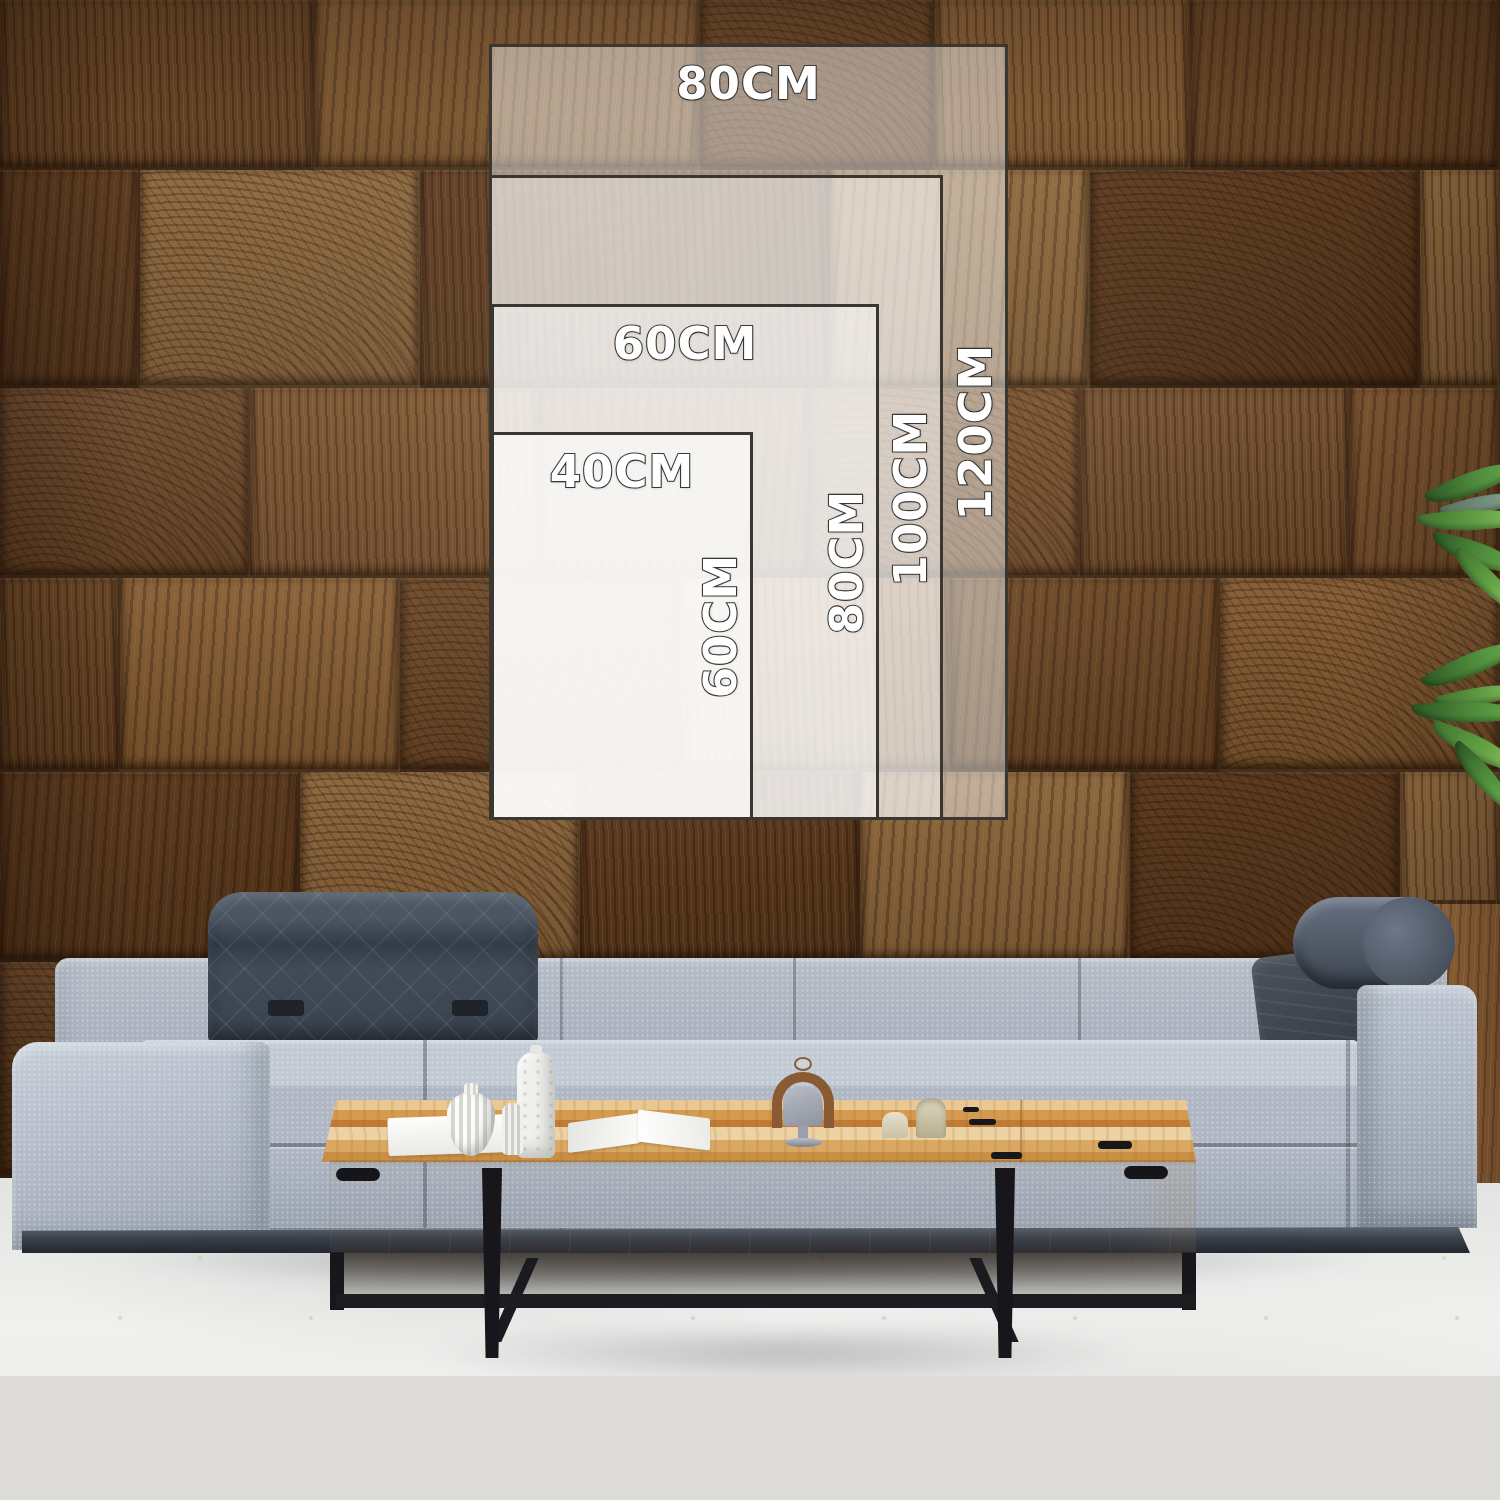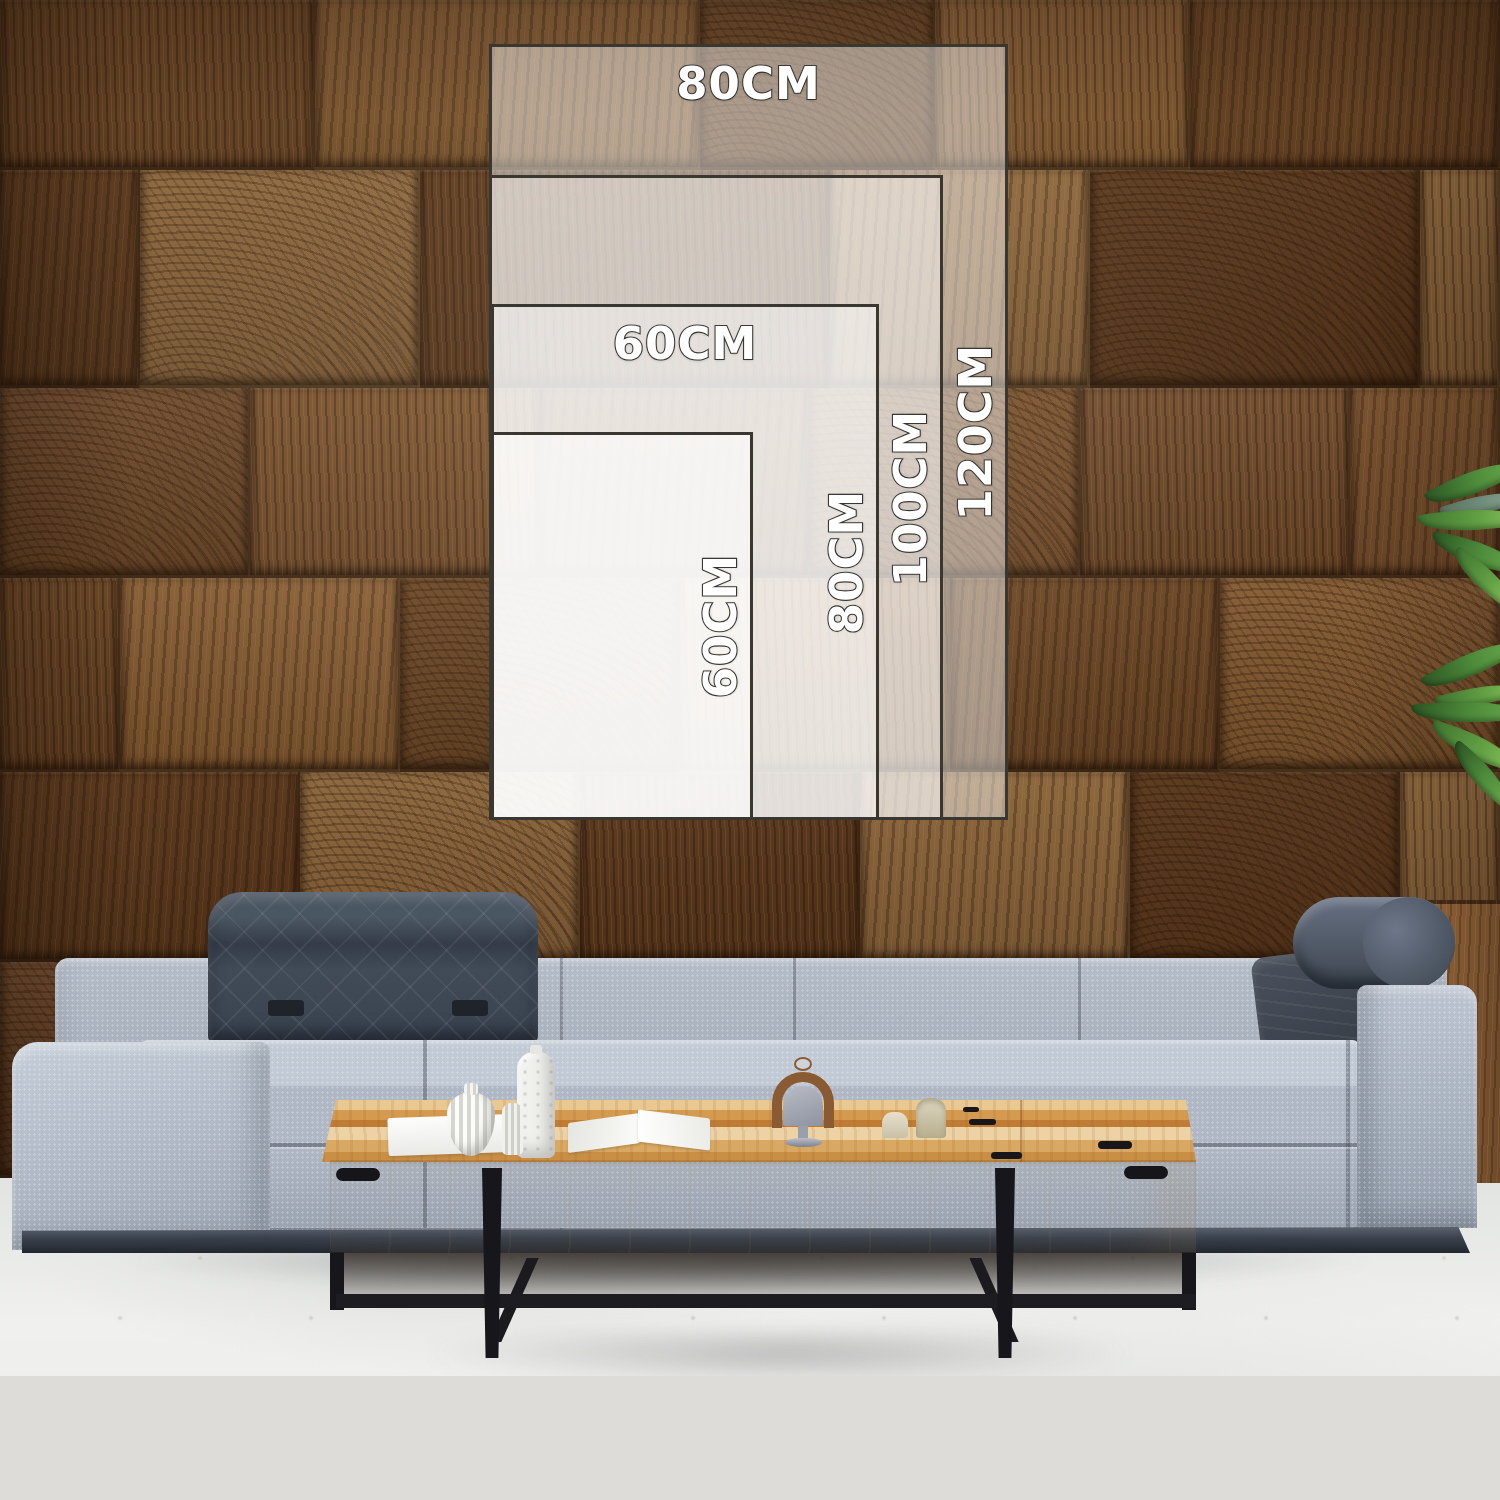--- a/index.html
+++ b/index.html
@@ -239,20 +239,21 @@
       <span class="size-label h-label">120CM</span>
     </div>
     <div class="size-rect r2">
       <span class="size-label h-label">100CM</span>
     </div>
     <div class="size-rect r3">
       <span class="size-label w-label">60CM</span>
       <span class="size-label h-label">80CM</span>
     </div>
     <div class="size-rect r4">
+      <span class="size-label w-label">40CM</span>
       <span class="size-label h-label">60CM</span>
     </div>
   </div>
 
   <div class="plant">
     <div class="leaf" style="left:1424px;top:470px;width:96px;height:26px;transform:rotate(-28deg);"></div>
     <div class="leaf pale" style="left:1440px;top:495px;width:80px;height:20px;transform:rotate(-18deg);"></div>
     <div class="leaf bright" style="left:1418px;top:508px;width:104px;height:24px;transform:rotate(-8deg);"></div>
     <div class="leaf" style="left:1430px;top:540px;width:92px;height:26px;transform:rotate(12deg);"></div>
     <div class="leaf bright" style="left:1445px;top:566px;width:78px;height:24px;transform:rotate(35deg);"></div>

